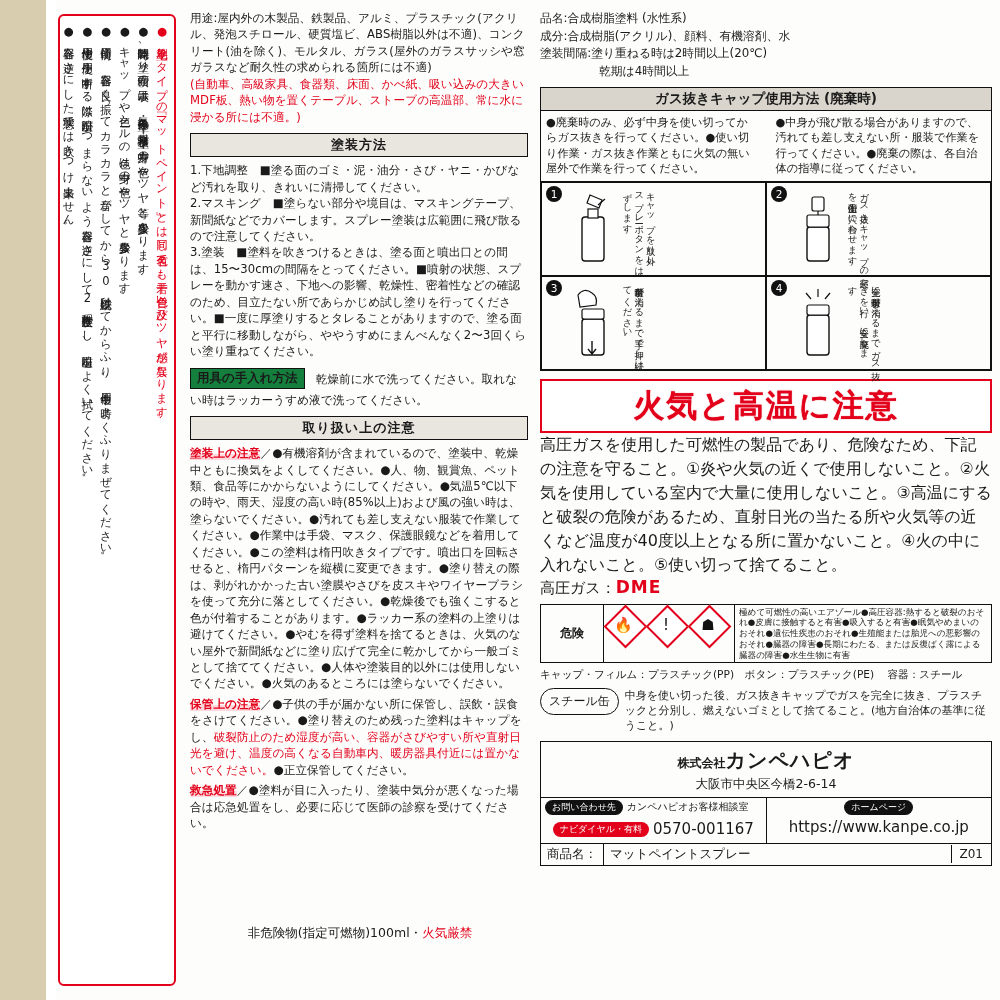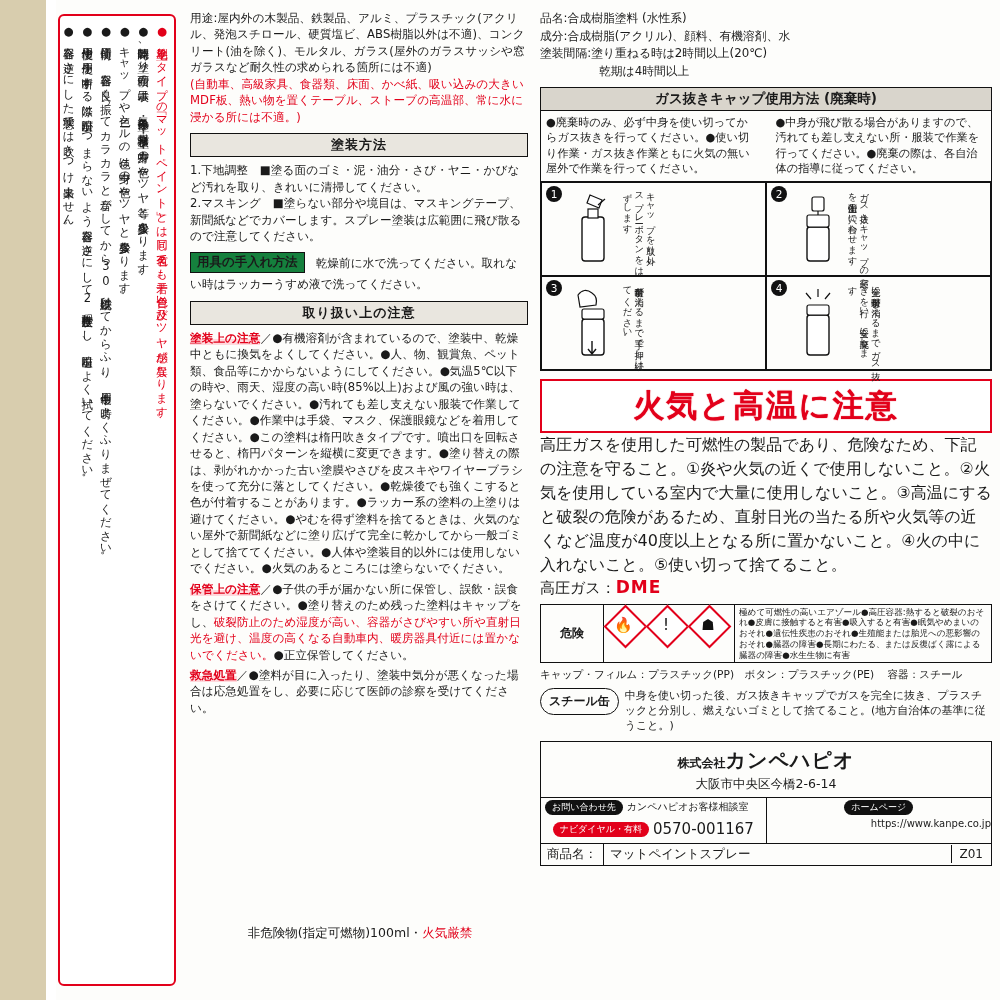--- a/index.html
+++ b/index.html
@@ -121,21 +121,21 @@
   }
   .ghs-icon .gly{
     position:absolute;left:0;top:0;width:34px;height:34px;
     display:flex;align-items:center;justify-content:center;font-size:15px;color:#111;
   }
   .ghs-text{padding:2px 4px;line-height:1.25;flex:1;}
   .matline{font-size:10.6px;margin-top:4px;line-height:1.45;}
   .steelrow{display:flex;gap:6px;margin-top:5px;align-items:flex-start;}
   .steel-badge{
     border:1.5px solid #111;border-radius:16px;padding:4px 8px;
-    font-weight:bold;font-size:12px;white-space:nowrap;
+    font-weight:normal;font-size:12px;white-space:nowrap;
   }
   .steel-txt{font-size:11px;line-height:1.4;}
   .company{
     border:1.5px solid #111;margin-top:7px;
   }
   .company-name{
     text-align:center;font-weight:bold;font-size:20px;padding:5px 0 2px;
     letter-spacing:1px;
   }
   .company-name .small{font-size:12px;letter-spacing:0;}
@@ -145,21 +145,21 @@
   }
   .contact-l{flex:1;border-right:1px solid #111;}
   .contact-r{flex:1;}
   .pillrow{display:flex;align-items:center;gap:4px;padding:2px 4px;}
   .pill{
     background:#111;color:#fff;border-radius:9px;padding:1px 7px;font-size:9px;
     white-space:nowrap;
   }
   .pill.red{background:#e2001a;}
   .numline{text-align:left;font-size:15px;padding:1px 0 3px;}
-  .urlline{text-align:right;font-size:10px;padding:1px 0 3px;}
+  .urlline{text-align:center;font-size:15px;padding:1px 0 3px;}
   .prodrow{
     display:flex;border-top:1px solid #111;font-size:12.5px;align-items:center;
   }
   .prodrow .lbl{padding:2px 6px;border-right:1px solid #111;}
   .prodrow .val{padding:2px 6px;flex:1;}
   .prodrow .code{padding:2px 8px;border-left:1px solid #111;font-size:12px;}
   .bottomnote{
     position:absolute;left:190px;top:925px;width:340px;text-align:center;
     font-size:12.5px;
   }
@@ -186,20 +186,21 @@
     </div>
   </div>
 
   <div class="mid">
     <p class="blk">用途:屋内外の木製品、鉄製品、アルミ、プラスチック(アクリル、発泡スチロール、硬質塩ビ、ABS樹脂以外は不適)、コンクリート(油を除く)、モルタル、ガラス(屋外のガラスサッシや窓ガラスなど耐久性の求められる箇所には不適)</p>
     <p class="blk red">(自動車、高級家具、食器類、床面、かべ紙、吸い込みの大きいMDF板、熱い物を置くテーブル、ストーブの高温部、常に水に浸かる所には不適。)</p>
 
     <div class="hdr">塗装方法</div>
     <p class="blk">1.下地調整　■塗る面のゴミ・泥・油分・さび・ヤニ・かびなど汚れを取り、きれいに清掃してください。</p>
     <p class="blk">2.マスキング　■塗らない部分や境目は、マスキングテープ、新聞紙などでカバーします。スプレー塗装は広範囲に飛び散るので注意してください。</p>
+    <p class="blk">3.塗装　■塗料を吹きつけるときは、塗る面と噴出口との間は、15〜30cmの間隔をとってください。■噴射の状態、スプレーを動かす速さ、下地への影響、乾燥性、密着性などの確認のため、目立たない所であらかじめ試し塗りを行ってください。■一度に厚塗りするとタレることがありますので、塗る面と平行に移動しながら、ややうすめにまんべんなく2〜3回くらい塗り重ねてください。</p>
 
     <p style="margin-top:8px">
       <span class="inline-hdr">用具の手入れ方法</span>
       <span class="blk">乾燥前に水で洗ってください。取れない時はラッカーうすめ液で洗ってください。</span>
     </p>
 
     <div class="hdr">取り扱い上の注意</div>
 
     <p class="blk">
       <span class="sub-red hl">塗装上の注意</span><span>／●有機溶剤が含まれているので、塗装中、乾燥中ともに換気をよくしてください。●人、物、観賞魚、ペット類、食品等にかからないようにしてください。●気温5℃以下の時や、雨天、湿度の高い時(85%以上)および風の強い時は、塗らないでください。●汚れても差し支えない服装で作業してください。●作業中は手袋、マスク、保護眼鏡などを着用してください。●この塗料は楕円吹きタイプです。噴出口を回転させると、楕円パターンを縦横に変更できます。●塗り替えの際は、剥がれかかった古い塗膜やさびを皮スキやワイヤーブラシを使って充分に落としてください。●乾燥後でも強くこすると色が付着することがあります。●ラッカー系の塗料の上塗りは避けてください。●やむを得ず塗料を捨てるときは、火気のない屋外で新聞紙などに塗り広げて完全に乾かしてから一般ゴミとして捨ててください。●人体や塗装目的以外には使用しないでください。●火気のあるところには塗らないでください。</span>

